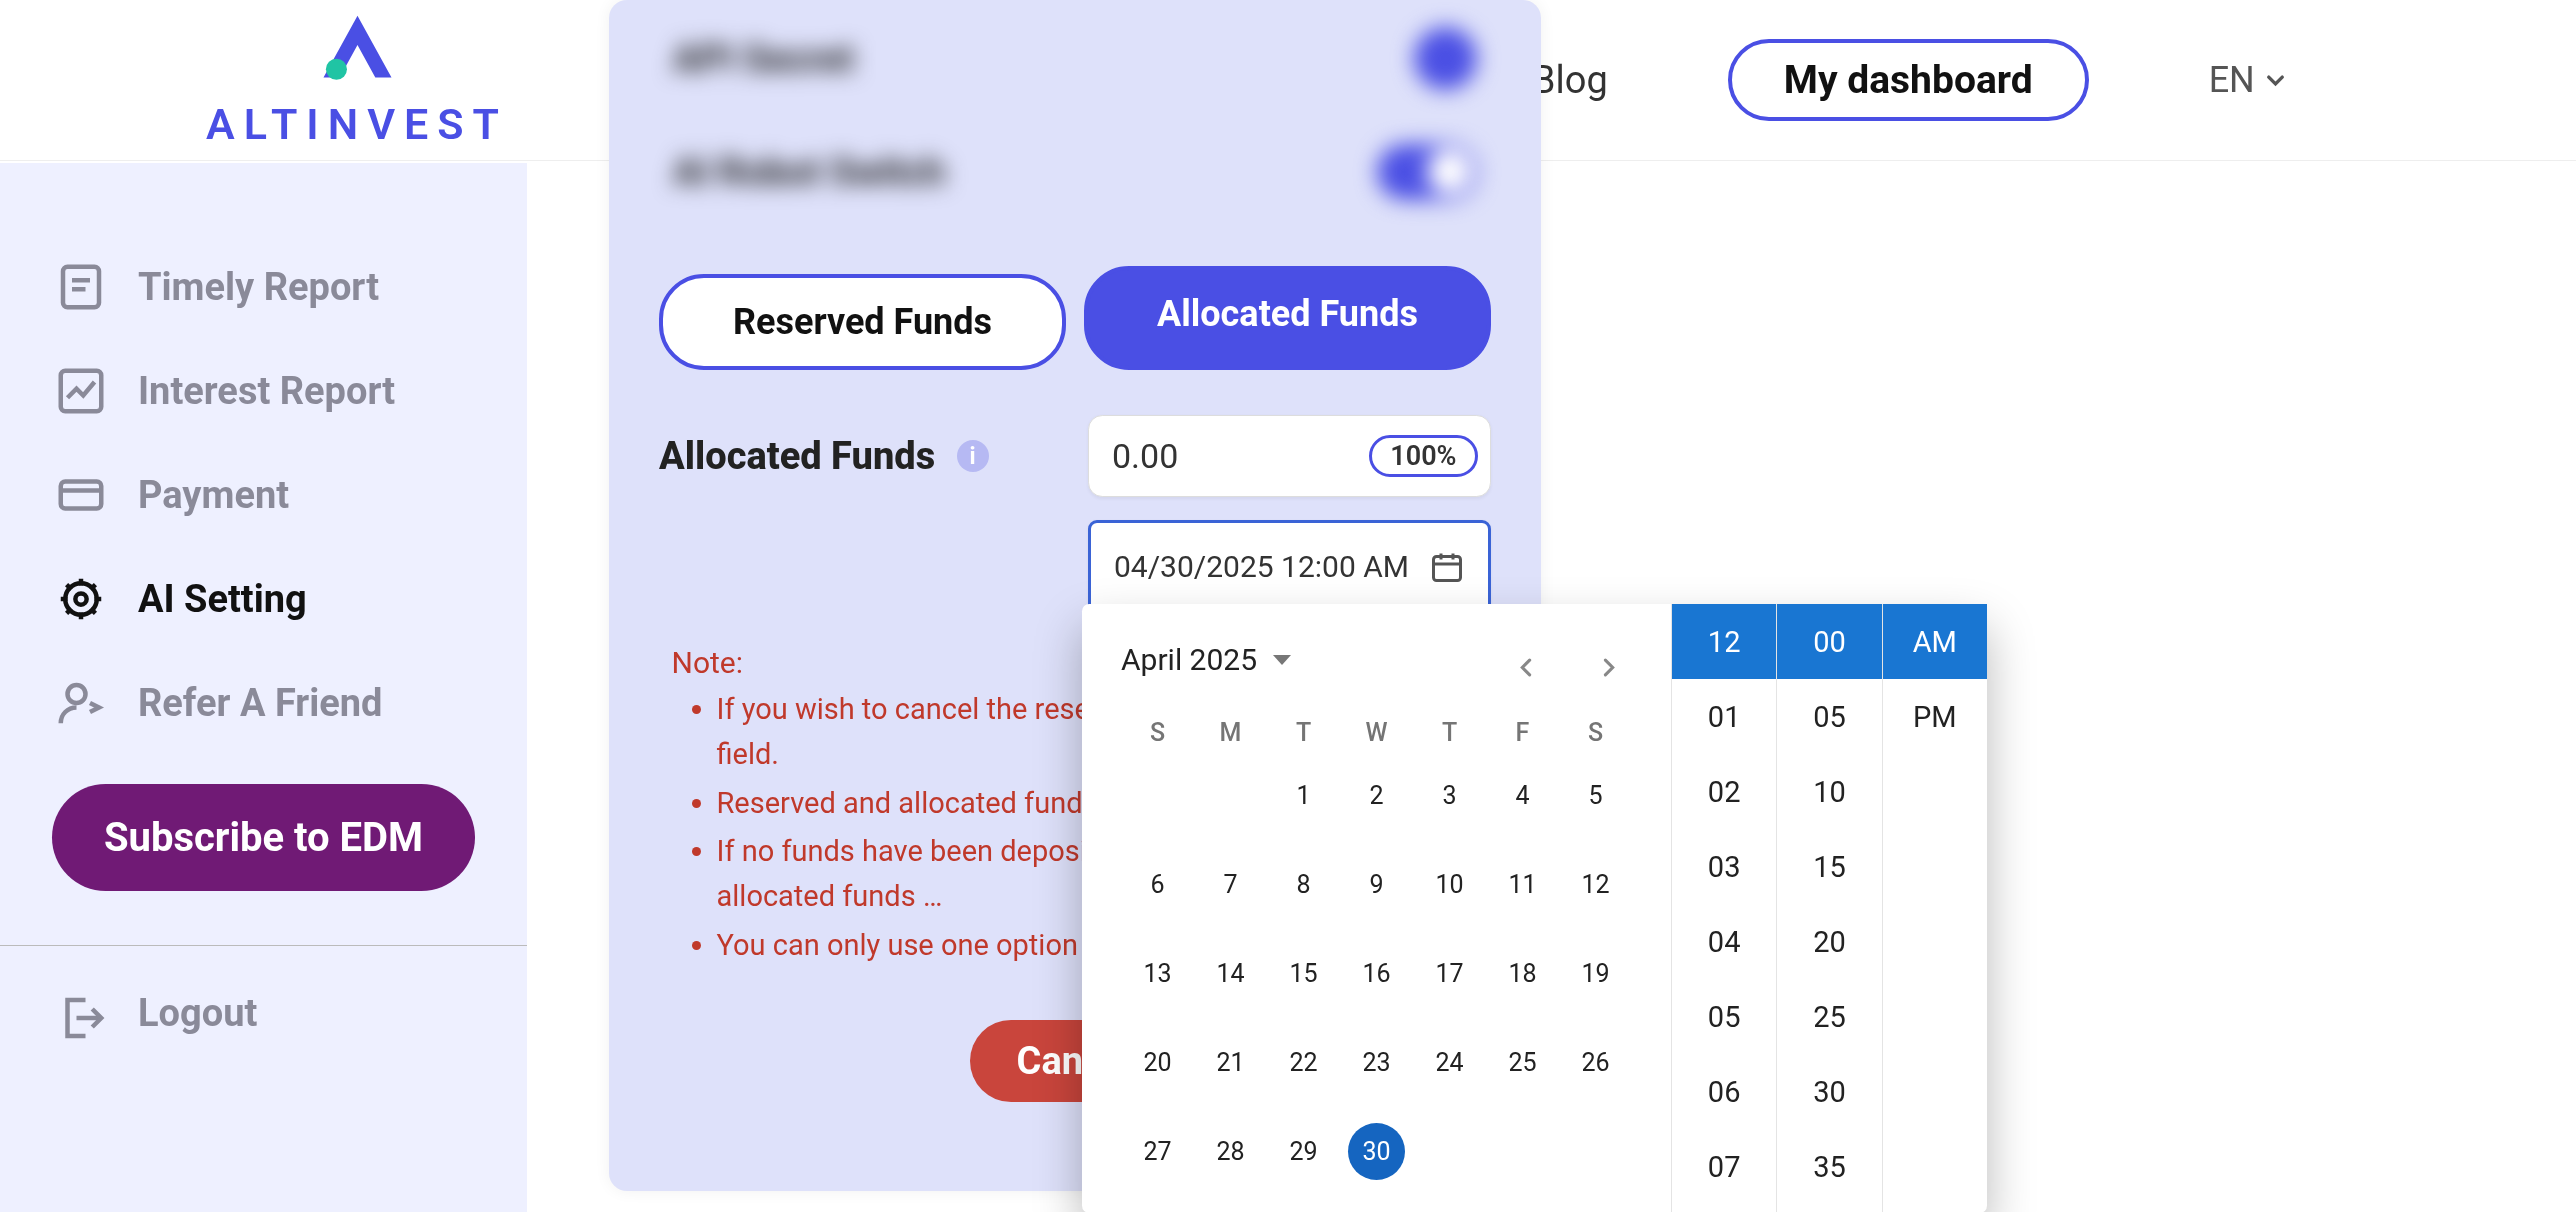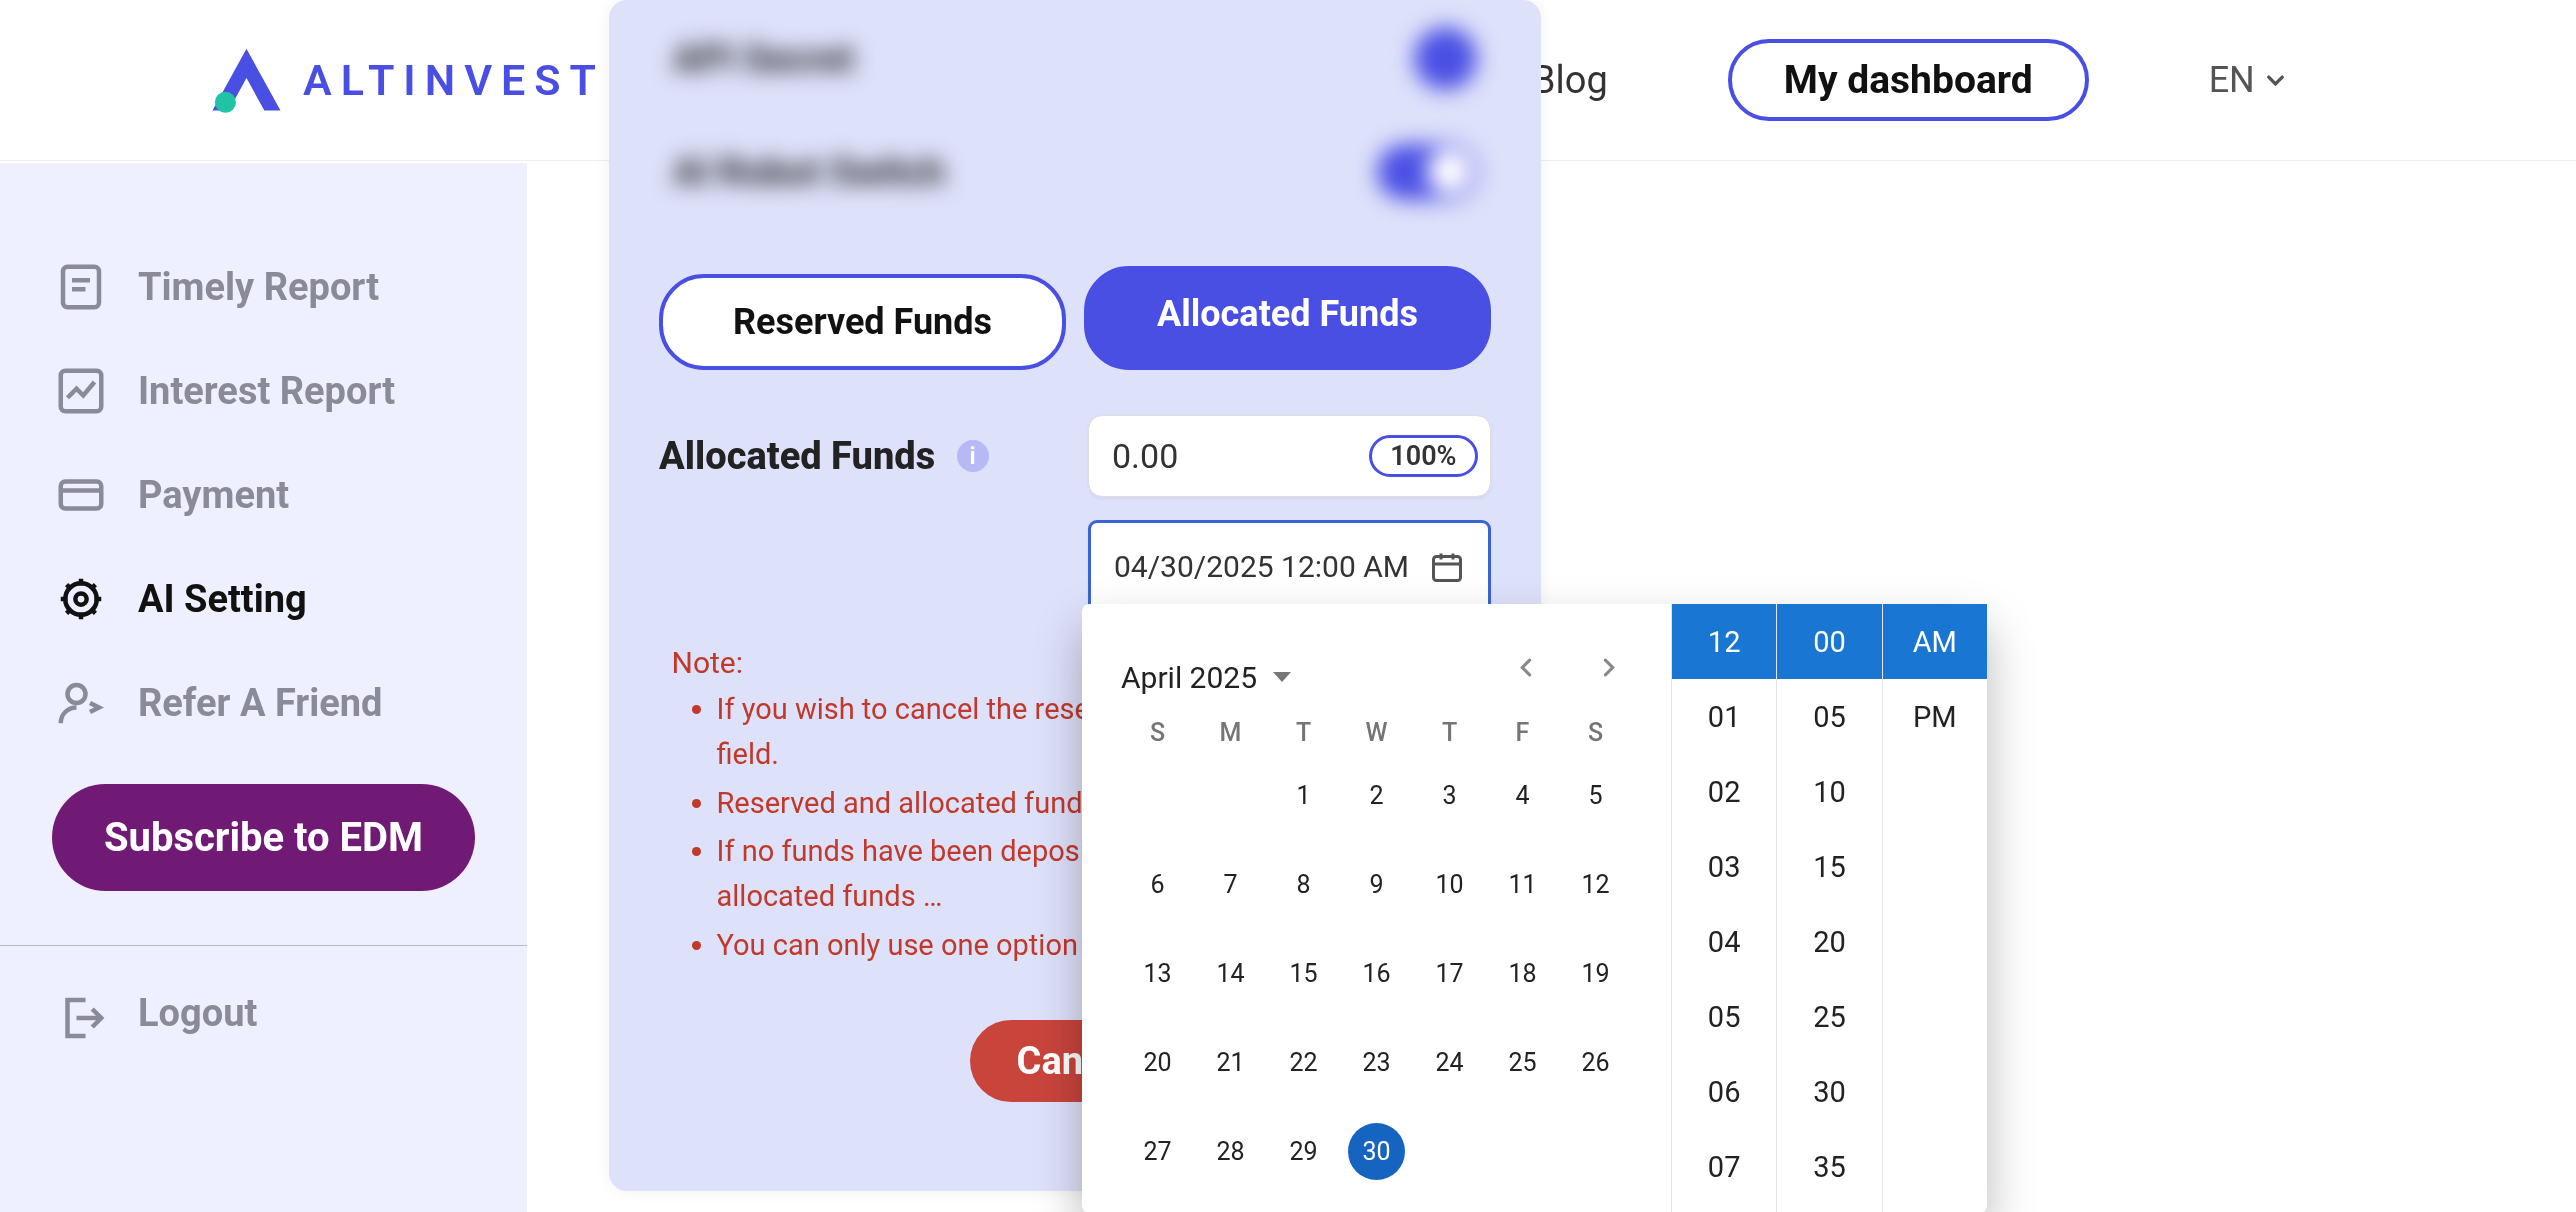--- a/index.html
+++ b/index.html
@@ -22,20 +22,21 @@
     display: flex;
     align-items: center;
     padding-left: 206px;
   }
   .logo {
     display: flex;
     align-items: center;
     gap: 16px;
     color: #4A4FE4;
     font-weight: 600;
+    flex-direction: column;
   }
   .logo-mark {
     width: 81px; height: 72px;
     position: relative;
   }
   .logo-text { font-size: 43px; letter-spacing: 9px; color: #4A4FE4; font-weight: 600; }
   .nav-group {
     margin-left: auto;
     display: flex;
     align-items: center;
@@ -215,21 +216,21 @@
     background: #fff;
     box-shadow: 0 23px 48px rgba(0,0,0,0.28);
     border-radius: 7.2px;
     display: flex;
   }
   .cal-pane {
     flex: 1;
     padding: 38px 39px 18px;
     border-right: 0.9px solid #e4e4e4;
   }
-  .cal-head { display: flex; align-items: flex-end; margin-bottom: 21.5px; }
+  .cal-head { display: flex; align-items: flex-start; margin-bottom: 21.5px; }
   .cal-month { font-size: 30px; color: #222; font-weight: 400; display: flex; align-items: center; gap: 10.7px; cursor: pointer; }
   .cal-month .tri { border-left: 9px solid transparent; border-right: 9px solid transparent; border-top: 10.7px solid #777; margin-left: 5.4px; }
   .cal-nav { margin-left: auto; display: flex; gap: 36px; }
   .nav-arrow { font-size: 36px; color: #888; cursor: pointer; padding: 5.4px 10.7px; }
   .dow-row { display: grid; grid-template-columns: repeat(7, 1fr); text-align: center; color: #757575; font-size: 25px; font-weight: 500; margin-top: 23px; margin-bottom: 20px; }
   .day-grid { display: grid; grid-template-columns: repeat(7, 1fr); text-align: center; row-gap: 32px; }
   .day { font-size: 25px; color: #222; width: 57px; height: 57px; line-height: 57px; margin: 0 auto; border-radius: 50%; cursor: pointer; }
   .day.muted { color: #bbb; }
   .day.selected { background: #1565c0; color: #fff; }
 

